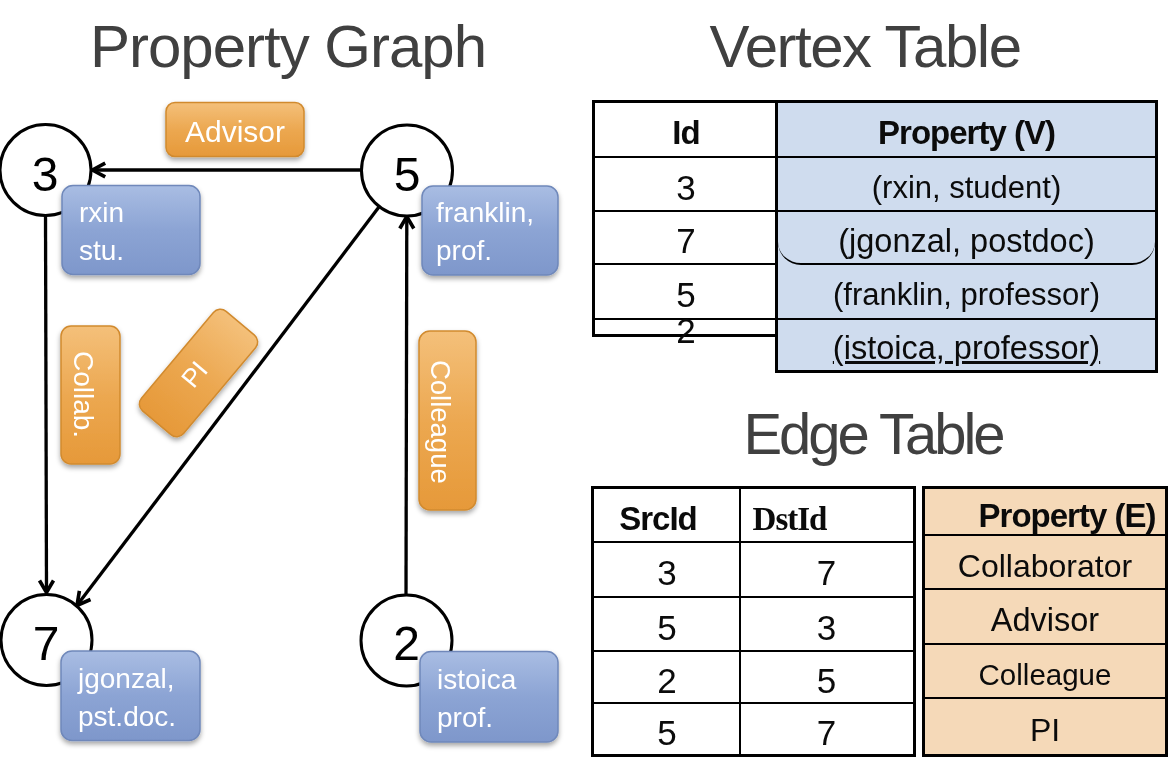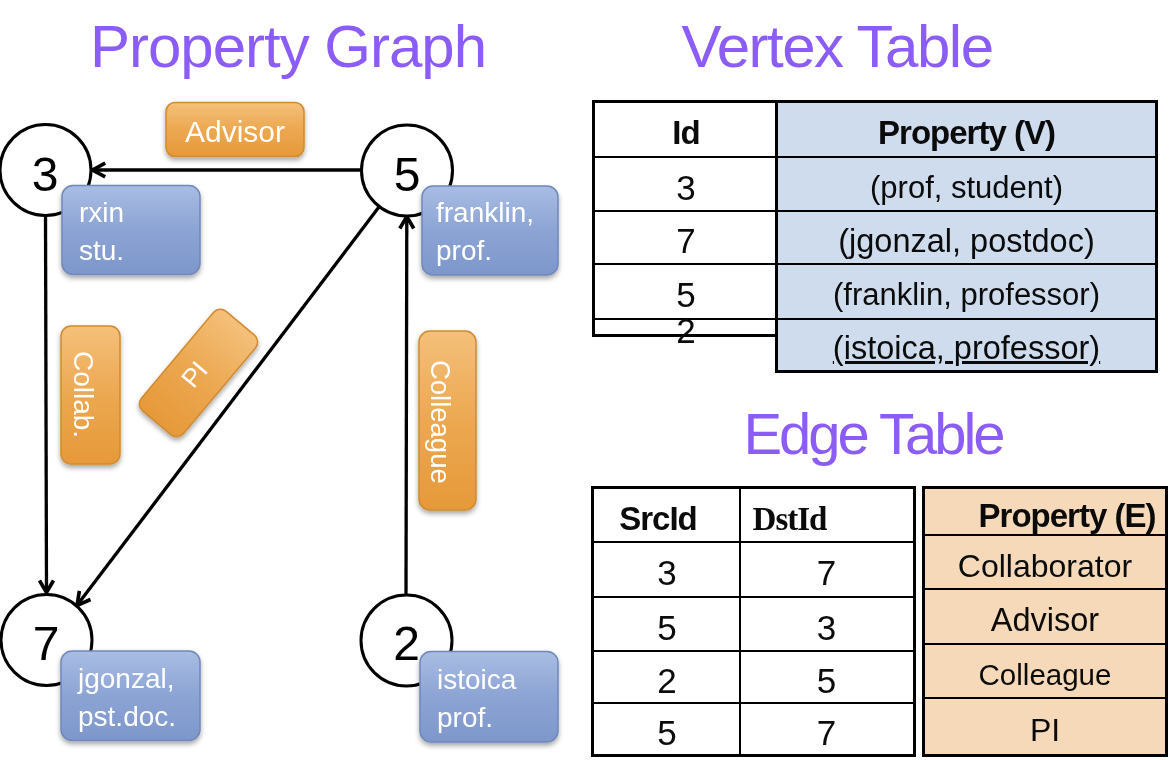--- a/index.html
+++ b/index.html
@@ -1,20 +1,20 @@
 <!DOCTYPE html>
 <html><head>
 <meta charset="utf-8">
 <style>
   html,body{margin:0;padding:0;}
   body{width:1170px;height:760px;background:#ffffff;overflow:hidden;position:relative;
        font-family:"Liberation Sans", sans-serif;}
-  .title{position:absolute;color:#8b5cf6;font-size:60px;line-height:1;white-space:nowrap;text-align:center;}
+  .title{position:absolute;color:#404040;font-size:60px;line-height:1;white-space:nowrap;text-align:center;}
   #t-pg{left:0;top:17px;width:576px;letter-spacing:-1px;}
-  #t-vt{left:672px;top:17px;width:330px;letter-spacing:-1.5px;}
+  #t-vt{left:700px;top:17px;width:330px;letter-spacing:-1.5px;}
   #t-et{left:728px;top:405px;width:290px;font-size:58px;letter-spacing:-3px;}
   .tbl,.tbl *{box-sizing:border-box;}
   .tbl{position:absolute;border:3px solid #000;display:flex;flex-direction:column;}
   .tbl .row{flex:1;display:flex;align-items:center;justify-content:center;border-bottom:2.5px solid #000;padding-top:8px;
             font-size:35px;color:#0b0b0b;white-space:nowrap;min-height:0;}
   .tbl .row:last-child{border-bottom:none;}
   .tbl .hdr{font-weight:bold;font-size:33px;letter-spacing:-1px;}
 
 
   #et-ids .row:nth-child(1){flex:none;height:54.25px;}
@@ -46,22 +46,22 @@
 
 <div class="tbl" id="vt-id">
   <div class="row hdr">Id</div>
   <div class="row">3</div>
   <div class="row">7</div>
   <div class="row">5</div>
   <div class="row">2</div>
 </div>
 <div class="tbl" id="vt-prop">
   <div class="row hdr">Property (V)</div>
-  <div class="row" style="font-size:31px;">(prof, student)</div>
-  <div class="row" style="font-size:32.5px;">(jgonzal, postdoc)</div>
+  <div class="row" style="font-size:31px;">(rxin, student)</div>
+  <div class="row" style="font-size:32.5px;border-radius:23px;">(jgonzal, postdoc)</div>
   <div class="row" style="font-size:31px;">(franklin, professor)</div>
   <div class="row" style="font-size:32.5px;text-decoration:underline;">(istoica, professor)</div>
 </div>
 
 <div class="tbl" id="et-ids">
   <div class="vline"></div>
   <div class="row hdr">
       <div class="cell" style="width:128px;flex:none;">SrcId</div>
       <div class="cell" style="padding-right:56px;font-family:Liberation Serif, serif;">DstId</div>
     </div>

